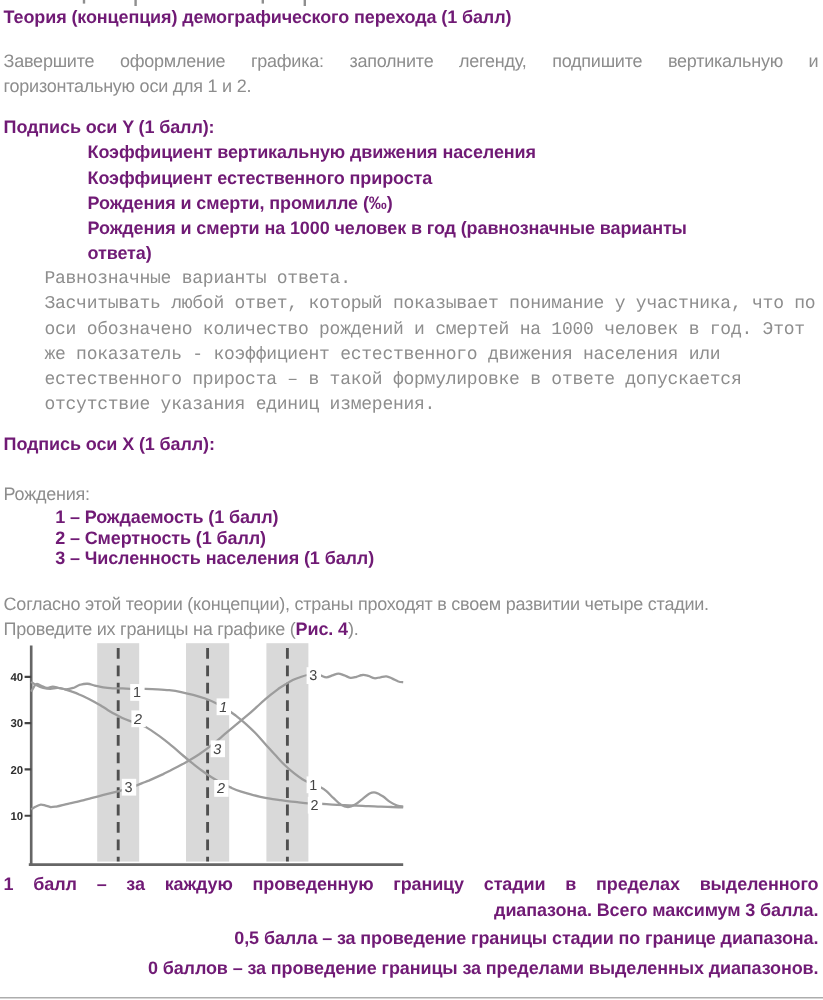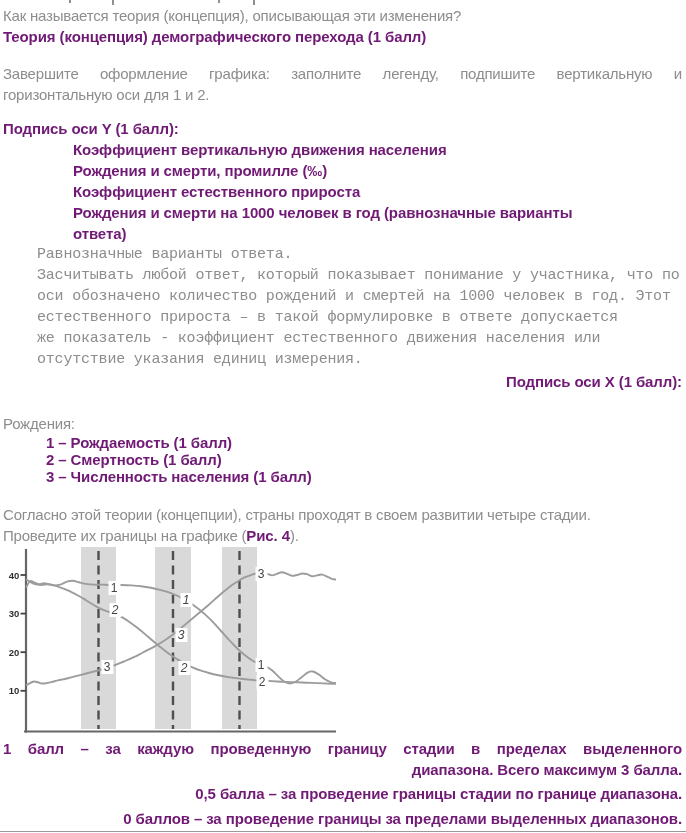--- a/index.html
+++ b/index.html
@@ -12,21 +12,21 @@
   .line{line-height:21px;}
   .gray{color:#8d8d8d;}
   .bold{color:#701a75;font-weight:bold;letter-spacing:-0.1px;}
   .j{text-align:justify;text-align-last:justify;}
   .ind70{padding-left:70px;}
   .ind34{padding-left:34px;font-family:Liberation Mono, monospace;}
   .ind43{padding-left:43px;}
   .mt-q{margin-top:1px;}
   .mt-task{margin-top:16px;}
   .mt-axisy{margin-top:13px;}
-  .mt-axisx{margin-top:1px;text-align:right;}
+  .mt-axisx{margin-top:12px;}
   .mt-legend{margin-top:21px;}
   .legend-items .line{line-height:17px;}
   .mt-stages{margin-top:19px;}
   .chart{height:193px;margin-top:-1px;position:relative;}
   .chart svg{display:block;}
   .scoring .line{line-height:21px;text-align:right;}
   .mt-p2{margin-top:3px;}
   .mt-p3{margin-top:4px;}
   .frag{position:absolute;top:0;background:#8f8f8f;}
   .f1{left:66px;width:2px;height:3px;}
@@ -41,40 +41,39 @@
 
 <div class="page">
 
   <div class="fragrow">
     <span class="frag f1"></span>
     <span class="frag f2"></span>
     <span class="frag f3"></span>
     <span class="frag f4"></span>
   </div>
 
-  <div class="line gray mt-q">Как называется теория (концепция), описывающая эти изменения?</div>
   <div class="line bold">Теория (концепция) демографического перехода (1 балл)</div>
 
   <div class="mt-task">
     <div class="line gray j">Завершите оформление графика: заполните легенду, подпишите вертикальную и</div>
     <div class="line gray">горизонтальную оси для 1 и 2.</div>
   </div>
 
   <div class="mt-axisy">
     <div class="line bold">Подпись оси Y (1 балл):</div>
     <div class="line bold ind70">Коэффициент вертикальную движения населения</div>
+    <div class="line bold ind70">Коэффициент естественного прироста</div>
     <div class="line bold ind70">Рождения и смерти, промилле (‰)</div>
-    <div class="line bold ind70">Коэффициент естественного прироста</div>
     <div class="line bold ind70">Рождения и смерти на 1000 человек в год (равнозначные варианты</div>
     <div class="line bold ind70">ответа)</div>
     <div class="line gray ind34">Равнозначные варианты ответа.</div>
     <div class="line gray ind34">Засчитывать любой ответ, который показывает понимание у участника, что по</div>
     <div class="line gray ind34">оси обозначено количество рождений и смертей на 1000 человек в год. Этот</div>
+    <div class="line gray ind34">же показатель - коэффициент естественного движения населения или</div>
     <div class="line gray ind34">естественного прироста – в такой формулировке в ответе допускается</div>
-    <div class="line gray ind34">же показатель - коэффициент естественного движения населения или</div>
     <div class="line gray ind34">отсутствие указания единиц измерения.</div>
   </div>
 
   <div class="mt-axisx">
     <div class="line bold">Подпись оси X (1 балл):</div>
   </div>
 
   <div class="mt-legend">
     <div class="line gray">Рождения:</div>
     <div class="legend-items">

